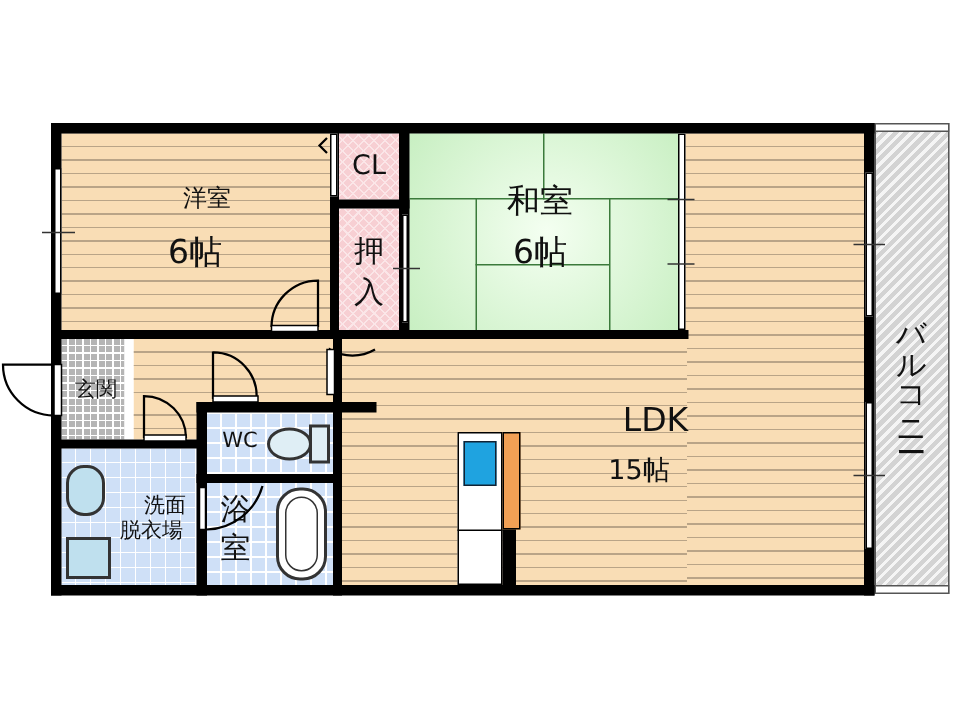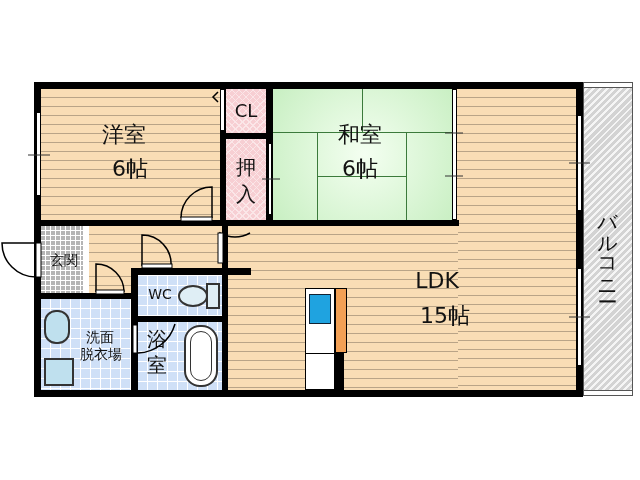--- a/index.html
+++ b/index.html
@@ -40,21 +40,21 @@
 <body>
 
 <div class="abs" style="left:0;top:0;width:640px;height:480px;">
 
   <div class="abs balcony" style="left:583px;top:82px;width:50px;height:314px;border:1px solid #555;box-sizing:border-box;"></div>
   <div class="abs" style="left:583px;top:82px;width:50px;height:6px;background:#fff;border:1px solid #555;box-sizing:border-box;"></div>
   <div class="abs" style="left:583px;top:390px;width:50px;height:6px;background:#fff;border:1px solid #555;box-sizing:border-box;"></div>
   <div class="label" style="left:596px;top:200px;width:24px;font-size:20px;writing-mode:vertical-rl;">バルコニー</div>
 
   <div class="abs wood" style="left:41px;top:89px;width:179px;height:131px;"></div>
-  <div class="label" style="left:84px;top:122px;width:80px;font-size:22px;">洋室</div>
+  <div class="label" style="left:98px;top:122px;width:80px;font-size:16px;">洋室</div>
   <div class="label" style="left:90px;top:156px;width:80px;font-size:22px;">6帖</div>
 
   <div class="abs pinkcheck" style="left:226px;top:89px;width:40px;height:44px;"></div>
   <div class="label" style="left:226px;top:100px;width:40px;font-size:18px;">CL</div>
 
   <div class="abs pinkcheck" style="left:226px;top:139px;width:40px;height:81px;"></div>
   <div class="label" style="left:226px;top:155px;width:40px;font-size:20px;">押</div>
   <div class="label" style="left:226px;top:182px;width:40px;font-size:20px;">入</div>
 
   <div class="abs tatami" style="left:273px;top:89px;width:183px;height:131px;"></div>
@@ -62,31 +62,31 @@
   <div class="abs" style="left:317px;top:176px;width:89px;height:1px;background:#3b7a3b;"></div>
   <div class="abs" style="left:362px;top:89px;width:1px;height:44px;background:#3b7a3b;"></div>
   <div class="abs" style="left:317px;top:132px;width:1px;height:88px;background:#3b7a3b;"></div>
   <div class="abs" style="left:406px;top:132px;width:1px;height:88px;background:#3b7a3b;"></div>
   <div class="label" style="left:320px;top:122px;width:80px;font-size:22px;">和室</div>
   <div class="label" style="left:320px;top:156px;width:80px;font-size:22px;">6帖</div>
 
   <div class="abs wood" style="left:456px;top:89px;width:120px;height:301px;"></div>
   <div class="abs wood" style="left:226px;top:226px;width:232px;height:164px;"></div>
   <div class="label" style="left:402px;top:268px;width:70px;font-size:22px;">LDK</div>
-  <div class="label" style="left:405px;top:303px;width:80px;font-size:22px;">15帖</div>
+  <div class="label" style="left:386px;top:303px;width:80px;font-size:18px;">15帖</div>
 
   <div class="abs wood" style="left:89px;top:226px;width:137px;height:42px;"></div>
   <div class="abs wood" style="left:89px;top:268px;width:44px;height:25px;"></div>
 
   <div class="abs genkan" style="left:41px;top:226px;width:42px;height:67px;"></div>
   <div class="abs" style="left:83px;top:226px;width:6px;height:67px;background:#fff;"></div>
   <div class="label" style="left:44px;top:252px;width:40px;font-size:14px;background:rgba(255,255,255,0.0);">玄関</div>
 
   <div class="abs tile" style="left:41px;top:299px;width:90px;height:91px;"></div>
-  <div class="label" style="left:72px;top:329px;width:56px;font-size:14px;">洗面</div>
+  <div class="label" style="left:82px;top:329px;width:56px;font-size:14px;">洗面</div>
   <div class="label" style="left:70px;top:346px;width:62px;font-size:14px;">脱衣場</div>
   <div class="abs" style="left:44px;top:310px;width:26px;height:34px;background:#bfe0ee;border:2px solid #333;border-radius:12px;box-sizing:border-box;"></div>
   <div class="abs" style="left:44px;top:358px;width:30px;height:28px;background:#bfe0ee;border:2px solid #333;box-sizing:border-box;"></div>
 
   <div class="abs tile" style="left:138px;top:276px;width:84px;height:40px;"></div>
   <div class="label" style="left:142px;top:286px;width:36px;font-size:14px;">WC</div>
   <div class="abs" style="left:178px;top:285px;width:30px;height:22px;background:#dfeef5;border:2px solid #333;border-radius:50%;box-sizing:border-box;"></div>
   <div class="abs" style="left:206px;top:283px;width:14px;height:26px;background:#dfeef5;border:2px solid #333;box-sizing:border-box;"></div>
 
   <div class="abs tile" style="left:138px;top:322px;width:84px;height:68px;"></div>

